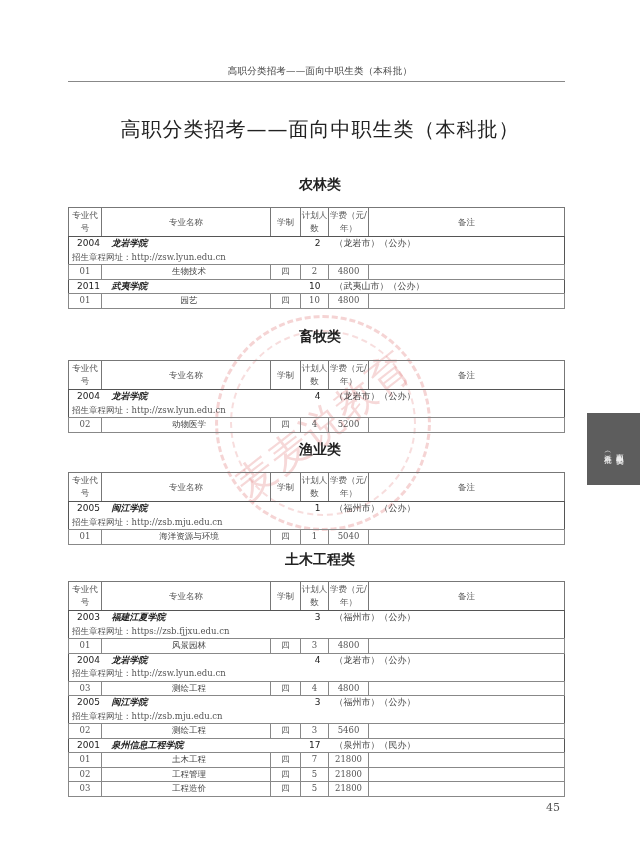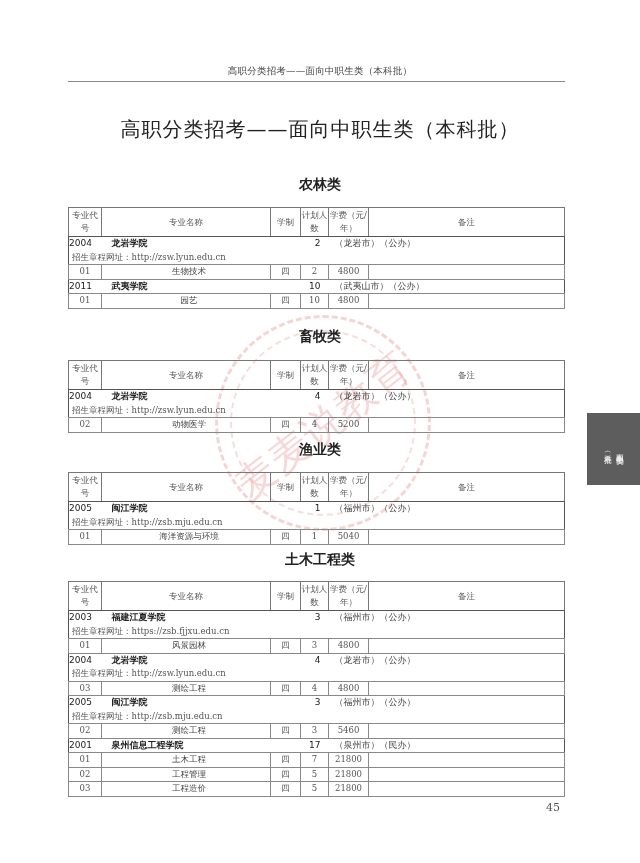--- a/index.html
+++ b/index.html
@@ -28,22 +28,22 @@
     position: absolute; left: 68px; width: 496px; border-collapse: collapse;
     font-size: 8.5px; color: #444; table-layout: fixed;
     border: 1.3px solid #555;
   }
   table.enroll th {
     font-weight: normal; color: #555; font-size: 8.5px; line-height: 13px;
     border: 1px solid #777; border-bottom: 1.3px solid #555; padding: 1px 0; text-align: center; height: 22px;
   }
   table.enroll td { padding: 0; height: 13.5px; line-height: 13px; }
   tr.school-row td { font-family: "DejaVu Sans", "Liberation Sans", sans-serif; color: #222; font-size: 9px; }
-  tr.school-row td.code { padding-left: 0; }
-  tr.school-row td.sname { font-weight: bold; padding-left: 10px; }
+  tr.school-row td.code { padding-left: 8px; }
+  tr.school-row td.sname { font-weight: bold; padding-left: 10px; font-style: italic; }
   tr.school-row td.plan { text-align: right; padding-right: 8px; }
   tr.school-row td.note { font-family: "DejaVu Serif", "Liberation Serif", serif; color: #444; padding-left: 6px; }
   tr.url-row td { color: #555; font-size: 8.5px; padding-left: 3px; }
   tr.major-row td { border: 1px solid #888; text-align: center; color: #555; }
   tr.major-row td.mname { text-align: center; padding-left: 6px; color: #444; }
   tr.school-row { border-top: 1px solid #888; }
   .side-tab {
     position: absolute; left: 587px; top: 413px; width: 53px; height: 72px; background: #5d5d5d;
     display: flex; flex-direction: row-reverse; justify-content: center; align-items: center; gap: 2px;
   }

